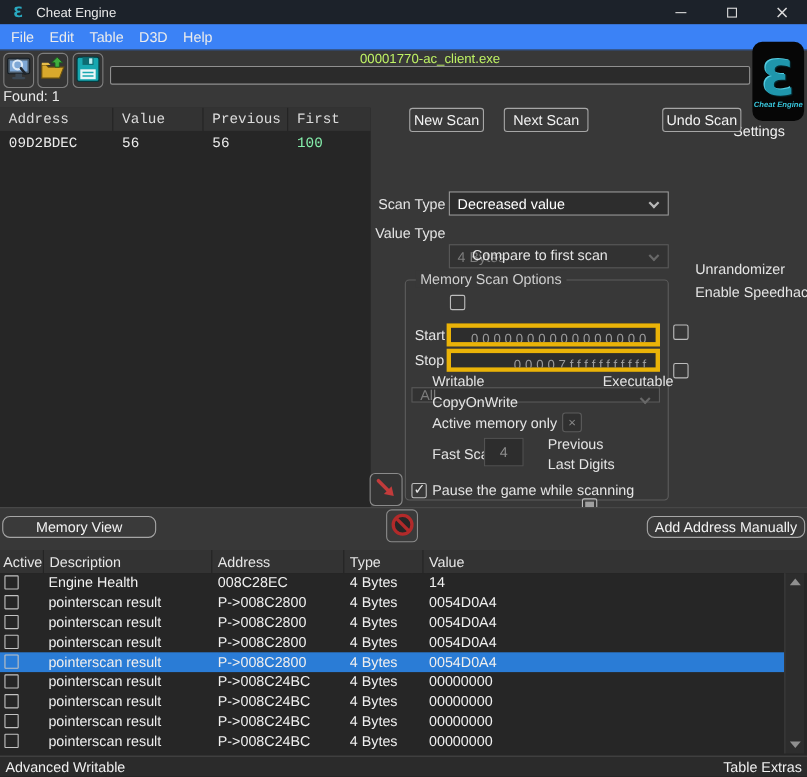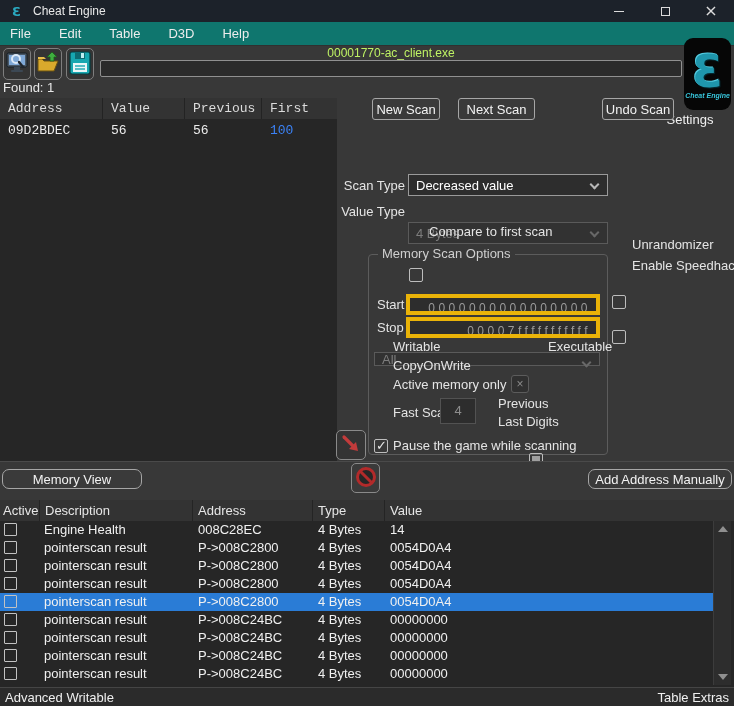--- a/index.html
+++ b/index.html
@@ -15,21 +15,21 @@
   .titlebar { left:0; top:0; width:734px; height:22px; background:#1c222a; display:flex; align-items:center; }
   .title-icon { width:15px; height:15px; margin-left:9px; color:#2aa9c0; font-weight:bold; font-size:13px; line-height:15px; text-align:center; font-family:"DejaVu Sans", sans-serif; }
   .title-text { margin-left:9px; font-size:12px; color:#e8e8e8; }
   .win-controls { position:absolute; right:0; top:0; height:22px; display:flex; }
   .win-btn { width:46px; height:22px; display:flex; align-items:center; justify-content:center; color:#dcdcdc; }
   .glyph-min { width:10px; height:1px; background:#dcdcdc; }
   .glyph-max { width:9px; height:9px; border:1px solid #dcdcdc; }
   .glyph-close { font-size:16px; line-height:16px; font-family:"DejaVu Sans", sans-serif; }
 
   
-  .menubar { left:0; top:22px; width:734px; height:24px; background:#0f766e; display:flex; align-items:center; padding-left:8px; gap:24px; border-bottom:1px solid #303030; }
+  .menubar { left:0; top:22px; width:734px; height:24px; background:#3b82f6; display:flex; align-items:center; padding-left:8px; gap:10px; border-bottom:1px solid #303030; }
   .menu-item { color:#ececec; padding:0 2px; }
 
   
   .toolbtn { border:1px solid #7e7e7e; border-radius:5px; background:#343434; display:flex; align-items:center; justify-content:center; }
   .process-label { text-align:center; font-size:12px; color:#bef264; }
   .progressbar { border:1px solid #909090; border-radius:2px; background:#2b2b2b; }
 
   
   .celogo { background:#060606; border-radius:9px; display:flex; flex-direction:column; align-items:center; justify-content:center; }
   .celogo .bigE { font-family:"DejaVu Sans", sans-serif; font-size:44px; font-weight:bold; color:#1f96ac; line-height:46px; text-shadow:-1px -1px 0 #53cbe0, 1px 1px 1px #062d35; }
@@ -171,21 +171,21 @@
     <div class="found-header">
       <div class="hc" style="width:103px;">Address</div>
       <div class="hc" style="width:82px;">Value</div>
       <div class="hc" style="width:77px;">Previous</div>
       <div class="hc" style="width:75px; border-right:none;">First</div>
     </div>
     <div class="found-row">
       <div class="rc" style="width:103px;">09D2BDEC</div>
       <div class="rc" style="width:82px;">56</div>
       <div class="rc" style="width:77px;">56</div>
-      <div class="rc" style="width:75px; color:#3b82f6;">100</div>
+      <div class="rc" style="width:75px; color:#86efac;">100</div>
     </div>
   </div>
 
   <div class="abs btn" style="left:372px; top:98px; width:68px; height:22px;">New Scan</div>
   <div class="abs btn" style="left:458px; top:98px; width:77px; height:22px;">Next Scan</div>
   <div class="abs btn" style="left:602px; top:98px; width:72px; height:22px;">Undo Scan</div>
 
   <div class="abs lbl" style="left:330px; top:178px; width:75px; text-align:right;">Scan Type</div>
   <div class="abs combo" style="left:408px; top:174px; width:200px; height:22px;">
     <span>Decreased value</span>

